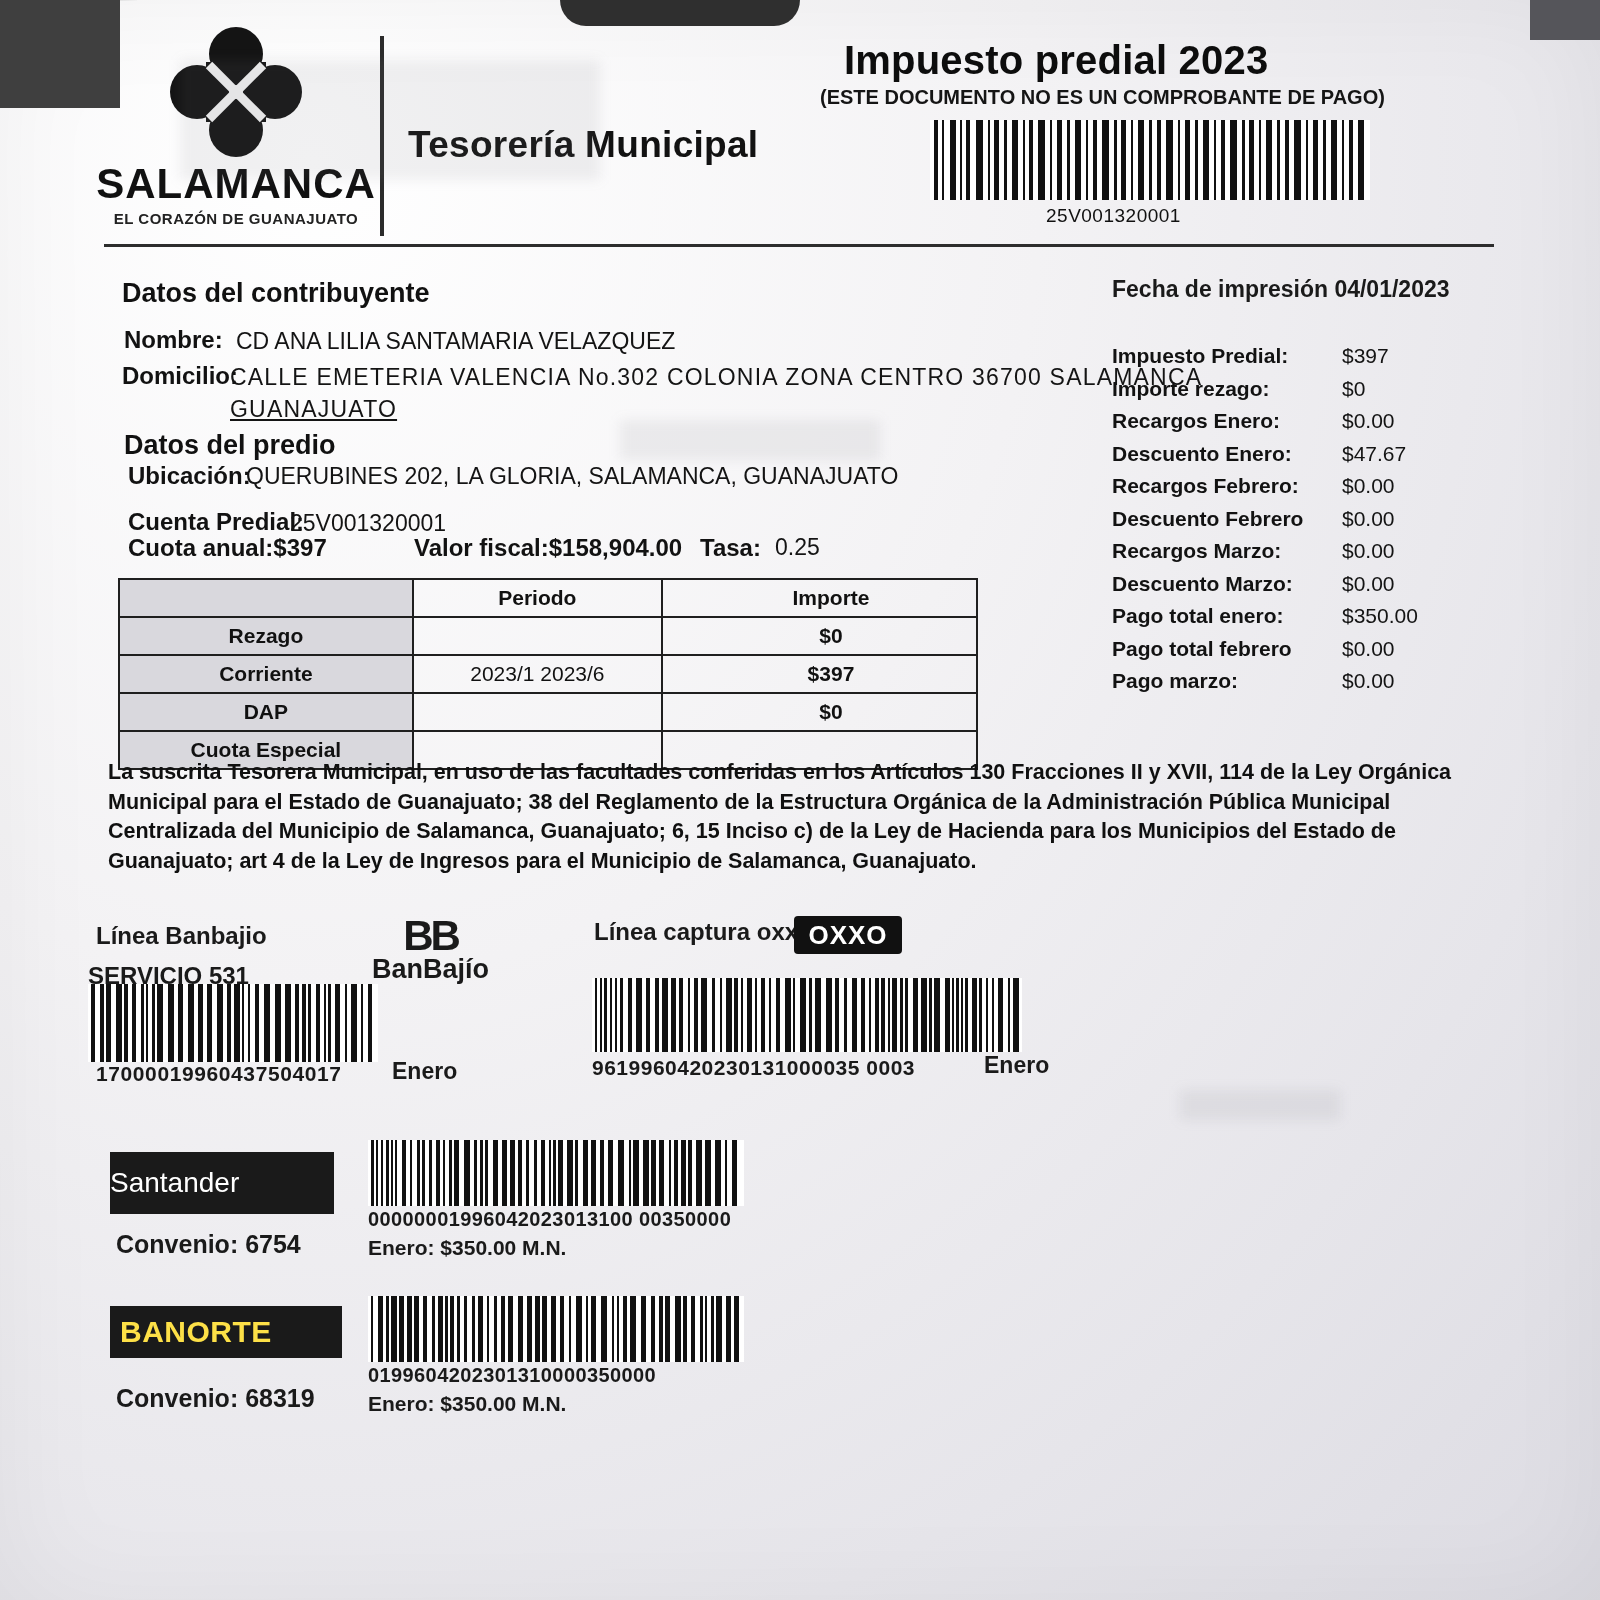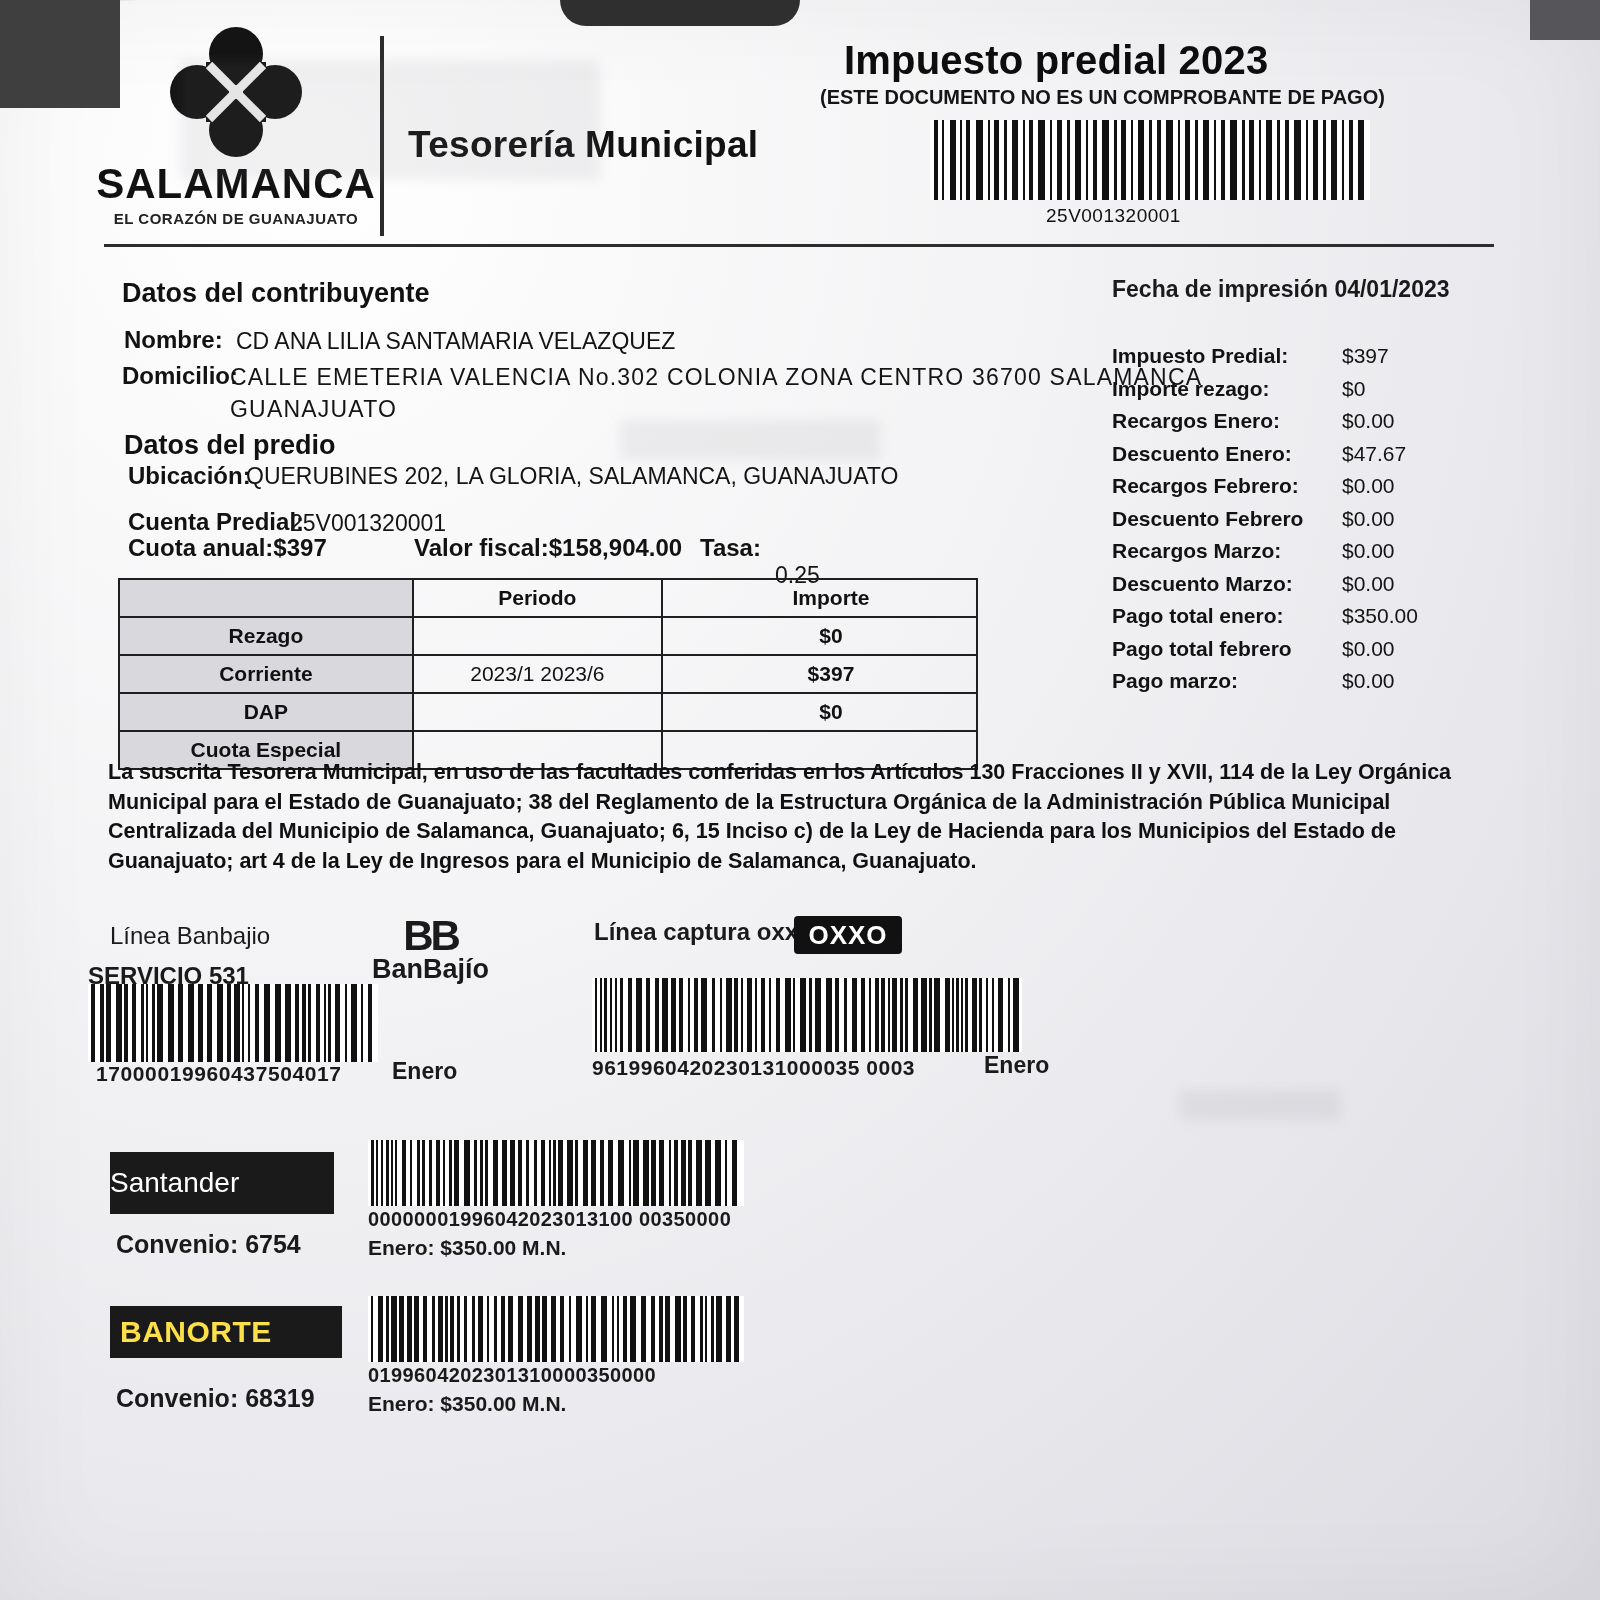--- a/index.html
+++ b/index.html
@@ -76,31 +76,31 @@
   
   .sec-title { font-size: 27px; font-weight: bold; color: #111; }
   .lbl { font-size: 24px; font-weight: bold; color: #121212; }
   .val { font-size: 23px; color: #141414; }
 
   #sec-contrib { left: 122px; top: 278px; }
   #lbl-nombre { left: 124px; top: 326px; }
   #val-nombre { left: 236px; top: 328px; }
   #lbl-domicilio { left: 122px; top: 362px; }
   #val-domicilio { left: 230px; top: 364px; letter-spacing: 1.2px; }
-  #val-domicilio2 { left: 230px; top: 396px; letter-spacing: 1.2px; }
+  #val-domicilio2 { left: 230px; top: 396px; letter-spacing: 1.2px; text-decoration: underline; }
 
   #sec-predio { left: 124px; top: 430px; }
   #lbl-ubicacion { left: 128px; top: 462px; }
   #val-ubicacion { left: 246px; top: 463px; }
   #lbl-cuenta { left: 128px; top: 508px; }
   #val-cuenta { left: 290px; top: 510px; }
   #lbl-cuota { left: 128px; top: 534px; }
   #lbl-valor { left: 414px; top: 534px; }
   #lbl-tasa { left: 700px; top: 534px; }
-  #val-tasa { left: 775px; top: 534px; margin-top: 28px; }
+  #val-tasa { left: 775px; top: 534px; }
 
   
   #fecha { left: 1112px; top: 276px; font-size: 23px; font-weight: bold; }
   .amt-row { position: absolute; width: 420px; font-size: 21px; }
   .amt-label { position: absolute; left: 0; font-weight: bold; color: #121212; }
   .amt-value { position: absolute; left: 230px; color: #141414; }
 
   
   #tbl { left: 118px; top: 578px; width: 860px; border-collapse: collapse; }
   #tbl td, #tbl th {
@@ -114,21 +114,21 @@
   .c-periodo { width: 242px; text-align: center; }
   .c-importe { width: 284px; text-align: center; font-weight: bold; padding-left: 24px; }
 
   
   #legal {
     left: 108px; top: 758px; width: 1400px;
     font-size: 21.5px; font-weight: bold; line-height: 1.38; color: #101010;
   }
 
   
-  #lbl-banbajio { left: 110px; top: 922px; font-size: 24px; font-weight: normal; }
+  #lbl-banbajio { left: 96px; top: 922px; font-size: 24px; font-weight: bold; }
   #logo-banbajio { left: 372px; top: 912px; text-align: center; }
   #bb-mark { font-size: 42px; font-weight: bold; letter-spacing: -3px; }
   #bb-name { font-size: 27px; font-weight: bold; margin-top: -6px; }
   #lbl-servicio { left: 88px; top: 962px; font-size: 24px; font-weight: bold; }
   #bc-banbajio { left: 88px; top: 984px; }
   #num-banbajio { left: 96px; top: 1062px; font-size: 21px; font-weight: bold; letter-spacing: 0.6px; }
   #mes-banbajio { left: 392px; top: 1058px; font-size: 23px; font-weight: bold; }
 
   #lbl-oxxo { left: 594px; top: 918px; font-size: 24px; font-weight: bold; }
   #logo-oxxo {

